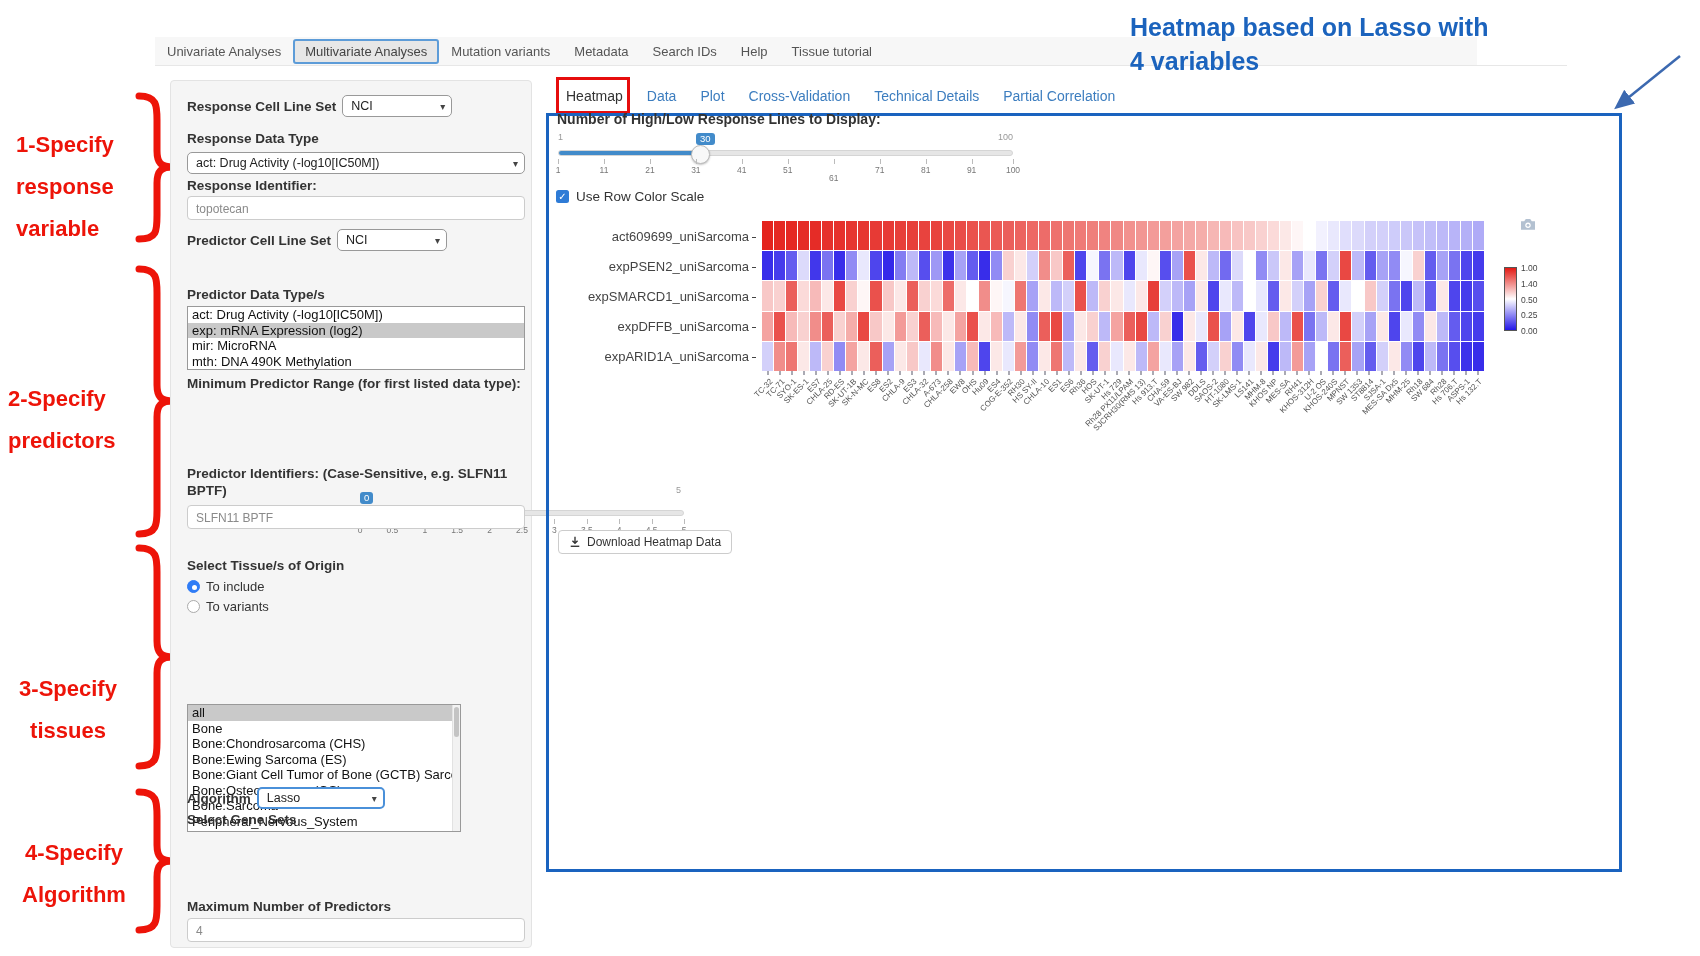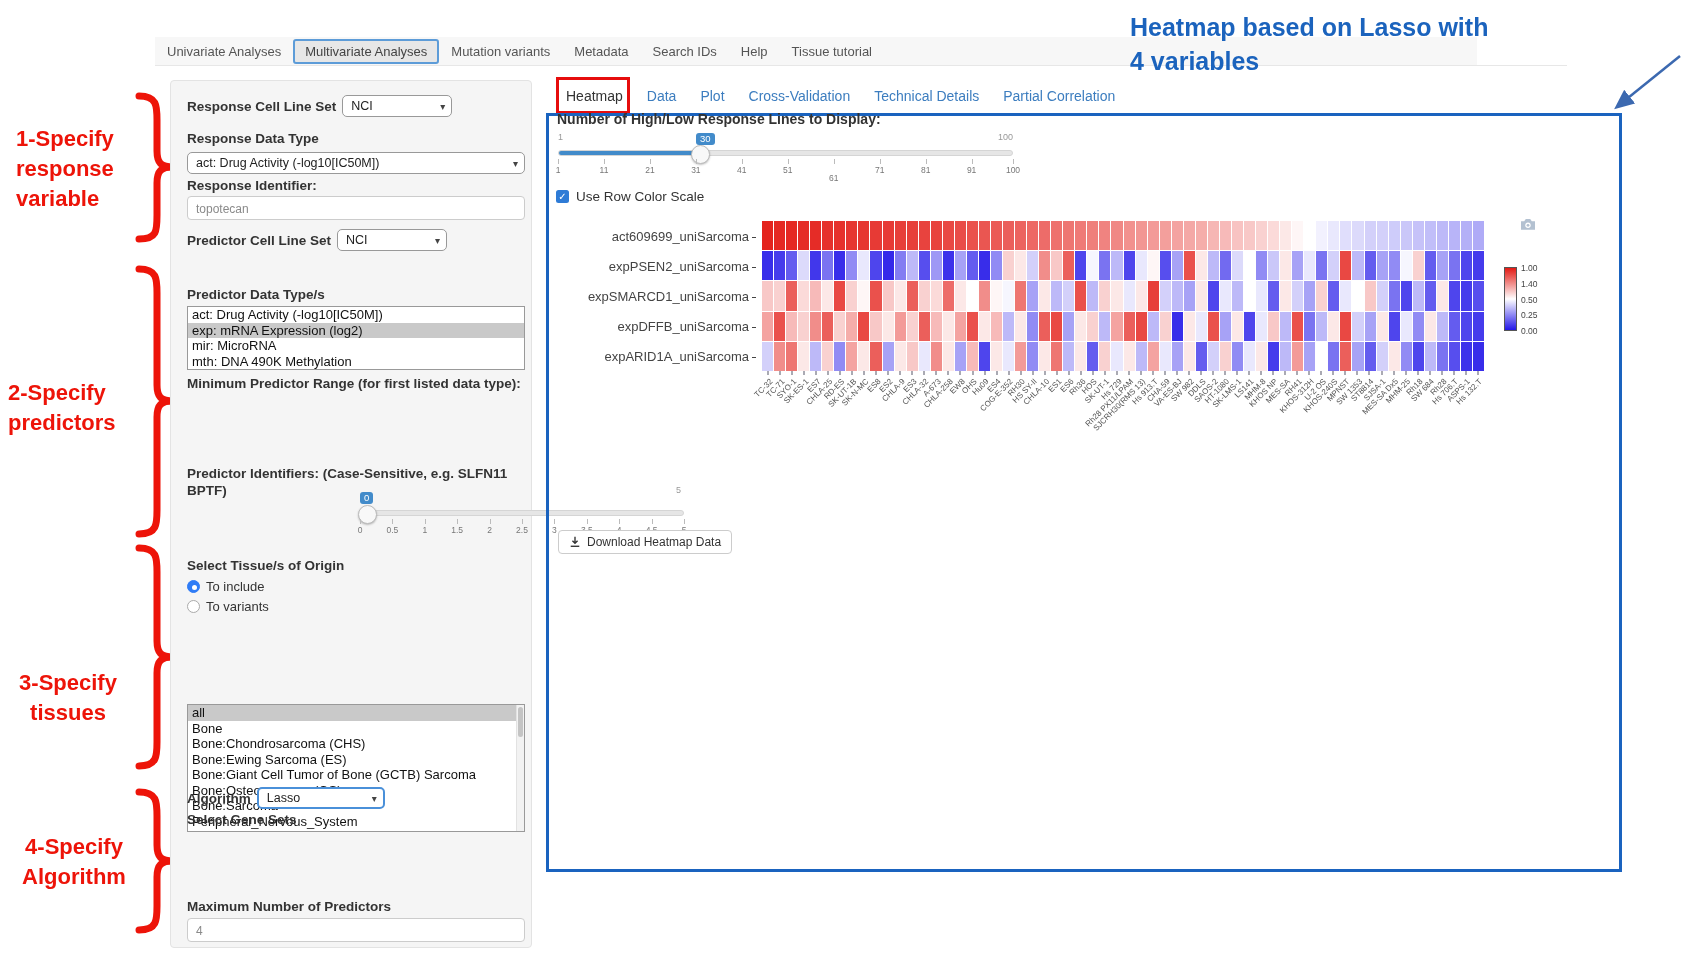--- a/index.html
+++ b/index.html
@@ -7,21 +7,21 @@
        font-family:"Liberation Sans",sans-serif;color:#333;}
 
   
   #nav{position:absolute;left:155px;top:37px;width:1322px;height:28px;background:#f7f7f7;
        border-bottom:1px solid #e3e3e3;display:flex;align-items:center;}
   .nav-item{font-size:13px;color:#555;padding:5px 12px;white-space:nowrap;cursor:pointer;}
   .nav-item.active{background:#e7e7e7;border:2px solid #5d9cd8;border-radius:3px;color:#444;padding:3px 10px;}
   #nav-underline{position:absolute;left:155px;top:65px;width:1412px;height:1px;background:#e7e7e7;}
 
   
-  .red-note{position:absolute;color:#ed1409;font-weight:bold;font-size:22px;line-height:30px;}
+  .red-note{position:absolute;color:#ed1409;font-weight:bold;font-size:22px;line-height:42px;}
   .brace{position:absolute;pointer-events:none;}
 
   
   #sidebar{position:absolute;left:170px;top:80px;width:362px;height:868px;background:#f5f5f5;
            border:1px solid #e3e3e3;border-radius:4px;box-sizing:border-box;}
   .sb-abs{position:absolute;left:16px;width:338px;}
   .blabel{font-weight:bold;font-size:13.5px;color:#333;}
   .sel{display:inline-flex;align-items:center;justify-content:space-between;background:#fff;
        border:1px solid #999;border-radius:5px;height:22px;padding:0 6px 0 8px;font-size:12.5px;color:#222;
        box-sizing:border-box;cursor:pointer;}
@@ -197,32 +197,33 @@
         <div class="ticklab" style="left: 70%;">3.5</div>
         <div class="tickline" style="left: 80%;"></div>
         <div class="ticklab" style="left: 80%;">4</div>
         <div class="tickline" style="left: 90%;"></div>
         <div class="ticklab" style="left: 90%;">4.5</div>
         <div class="tickline" style="left: 100%;"></div>
         <div class="ticklab" style="left: 100%;">5</div>
       </div>
 
     <div class="sb-abs blabel" style="top:384px;line-height:17px;">Predictor Identifiers: (Case-Sensitive, e.g. SLFN11 BPTF)</div>
+    <div class="sb-abs tinput" style="top:424px;width:338px;">SLFN11 BPTF</div>
 
     <div class="sb-abs blabel" style="top:477px;">Select Tissue/s of Origin</div>
     <div class="sb-abs radio-row" style="top:496px;">
       <span class="radio checked"></span>
       <span>To include</span>
     </div>
     <div class="sb-abs radio-row" style="top:516px;">
       <span class="radio"></span>
       <span>To variants</span>
     </div>
 
-    <div class="sb-abs lb" style="top:559px;width:338px;height:128px;" id="lb-tissue">
+    <div class="sb-abs lb" style="top:559px;width:274px;height:128px;" id="lb-tissue">
       <span class="sbar"></span>
       <span class="sthumb"></span>
     <div class="lb-opt sel-opt">all</div>
         <div class="lb-opt">Bone</div>
         <div class="lb-opt">Bone:Chondrosarcoma (CHS)</div>
         <div class="lb-opt">Bone:Ewing Sarcoma (ES)</div>
         <div class="lb-opt">Bone:Giant Cell Tumor of Bone (GCTB) Sarcoma</div>
         <div class="lb-opt">Bone:Osteosarcoma (OS)</div>
         <div class="lb-opt">Bone:Sarcoma</div>
         <div class="lb-opt">Peripheral_Nervous_System</div>

